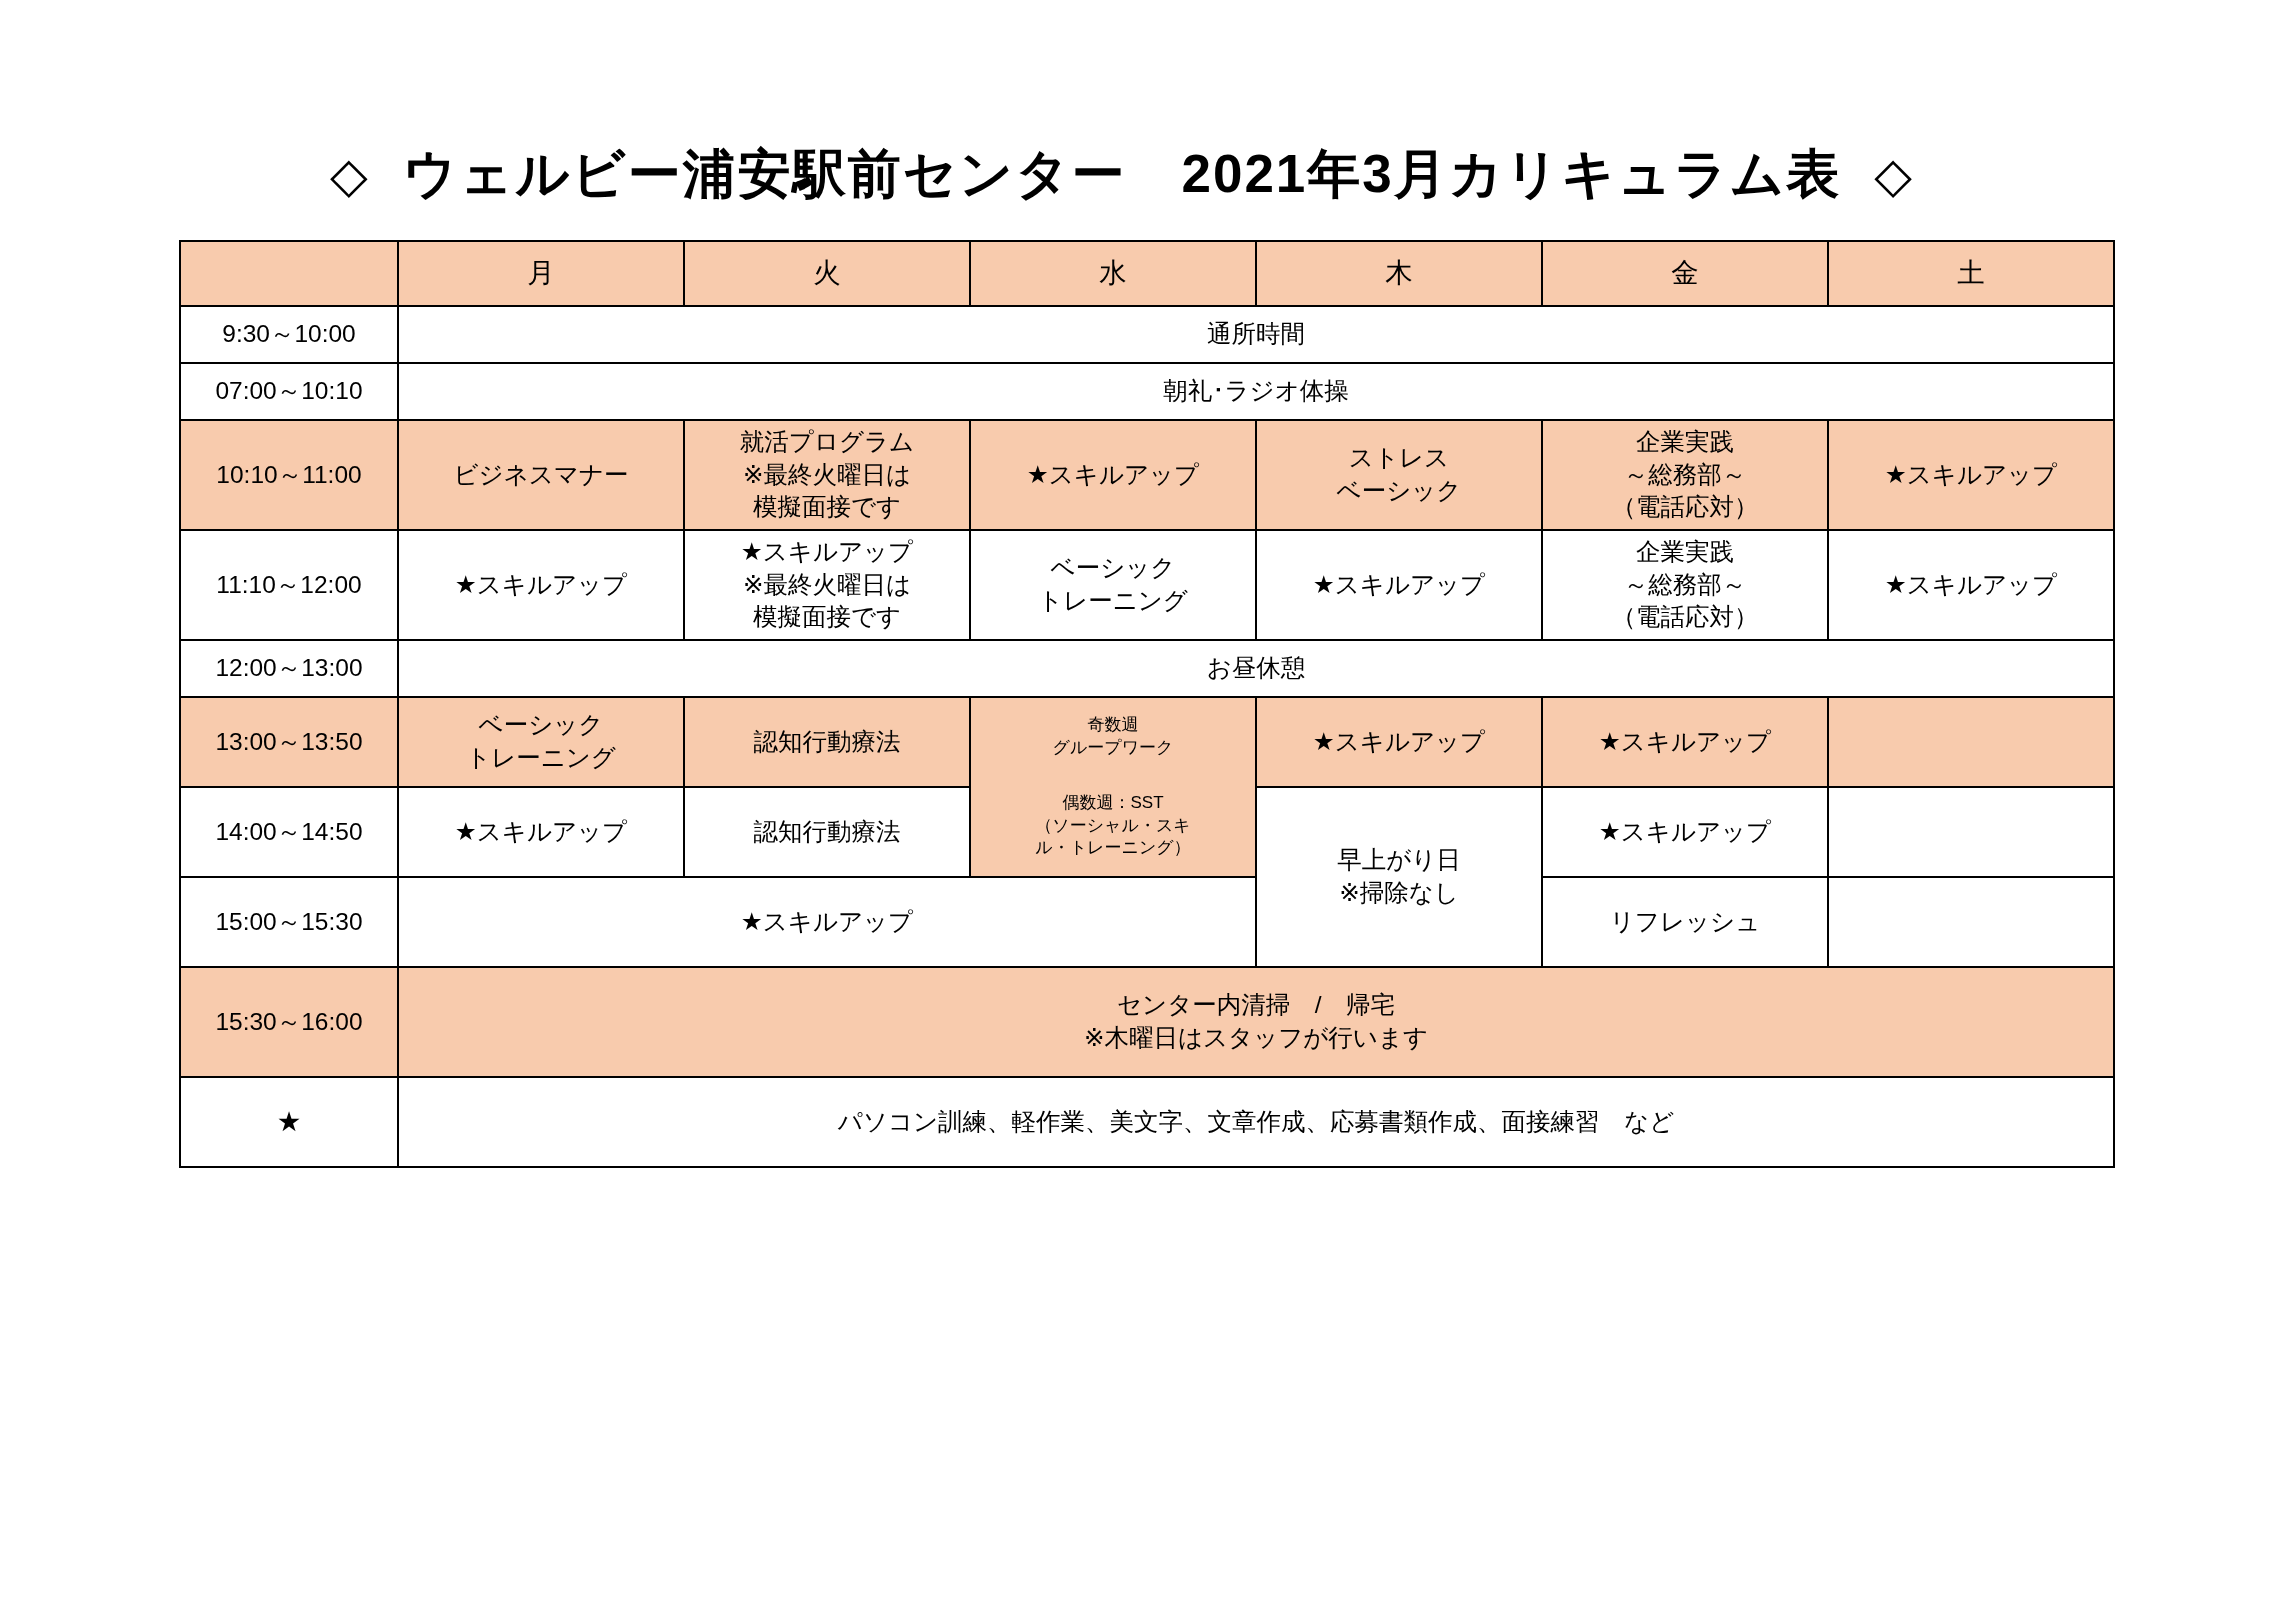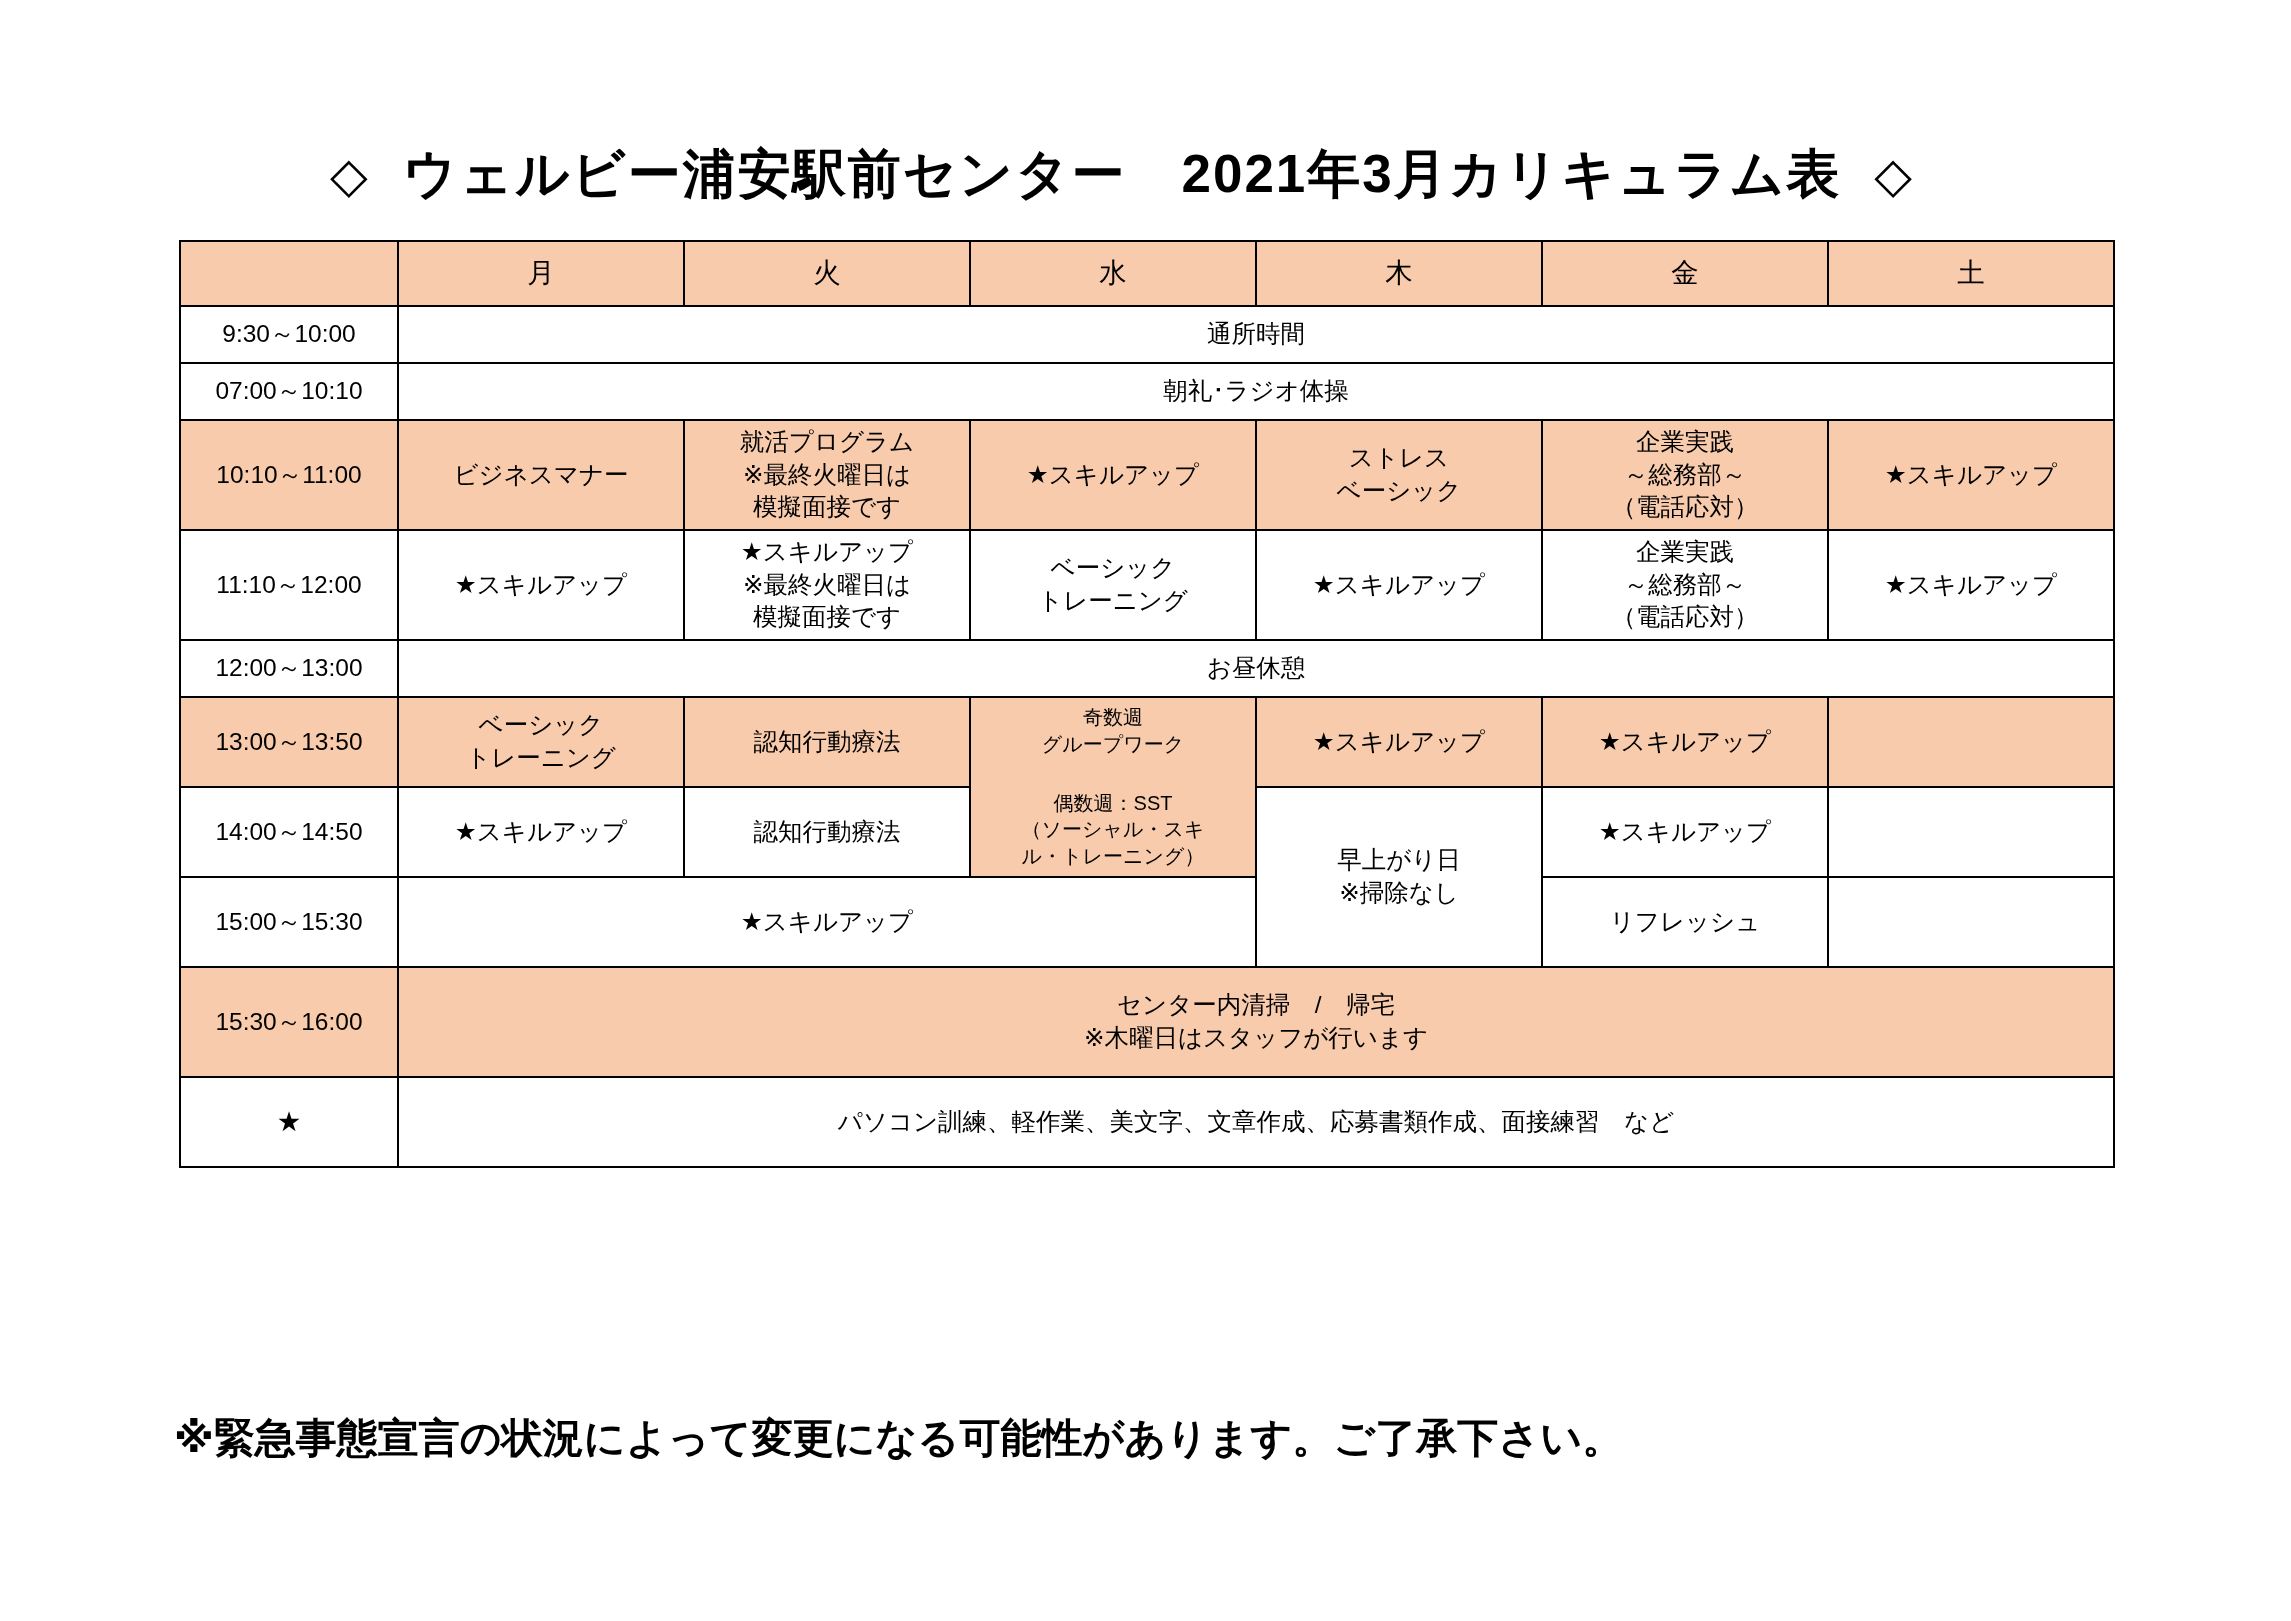--- a/index.html
+++ b/index.html
@@ -81,21 +81,21 @@
   }
   td.star-legend { font-size: 27.4px; }
 
   .nowrap { white-space: nowrap; }
 
   .wcell {
     text-align: left;
     padding-left: 19.6px;
     vertical-align: top;
     padding-top: 13.7px;
-    font-size: 20px;
+    font-size: 17px;
     margin-left: 47px;
   }
   .wcell .blk2 { margin-top: 33px; }
 
   
   .footnote {
     position: absolute;
     left: 174px;
     top: 1411px;
     font-size: 41px;
@@ -241,16 +241,15 @@
 
         <tr class="r-mid">
           <td class="white star-legend">★</td>
           <td class="white left-pad" colspan="6">パソコン訓練、軽作業、美文字、文章作成、応募書類作成、面接練習　など</td>
         </tr>
 
       </tbody>
     </table>
   </div>
 
-  <div class="footnote">※緊急事態宣言の状況によって変更になる可能性があります。ご了承下さい。</div>
 
 </div>
 
 
 </body></html>

